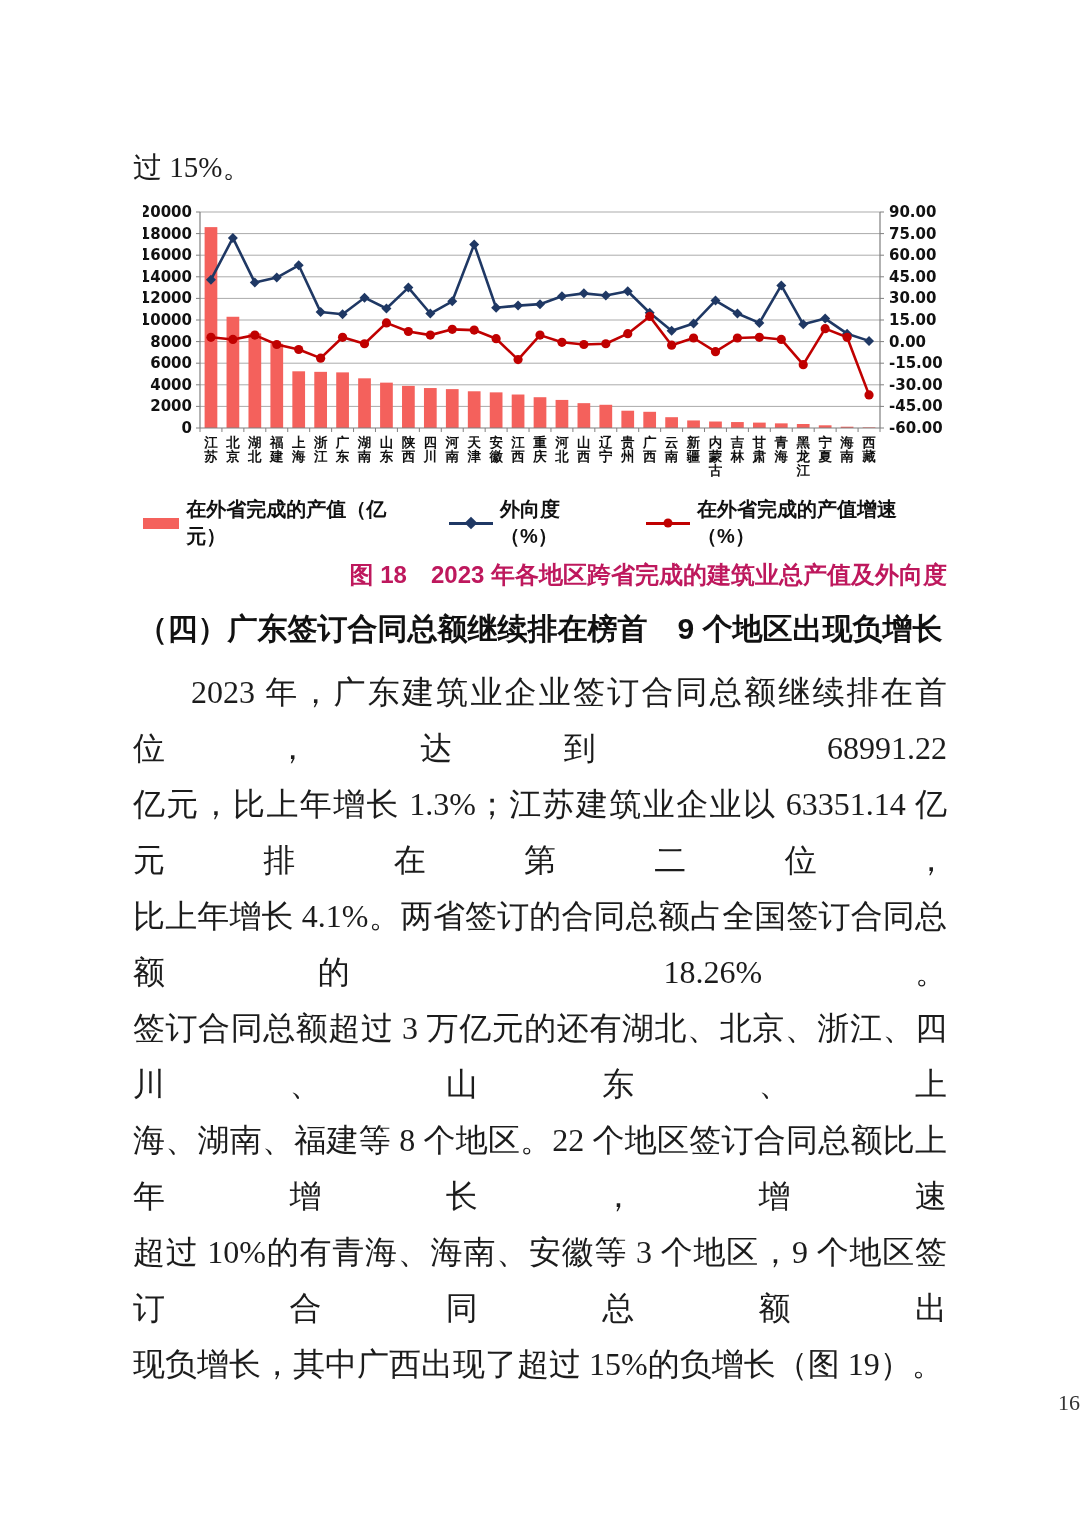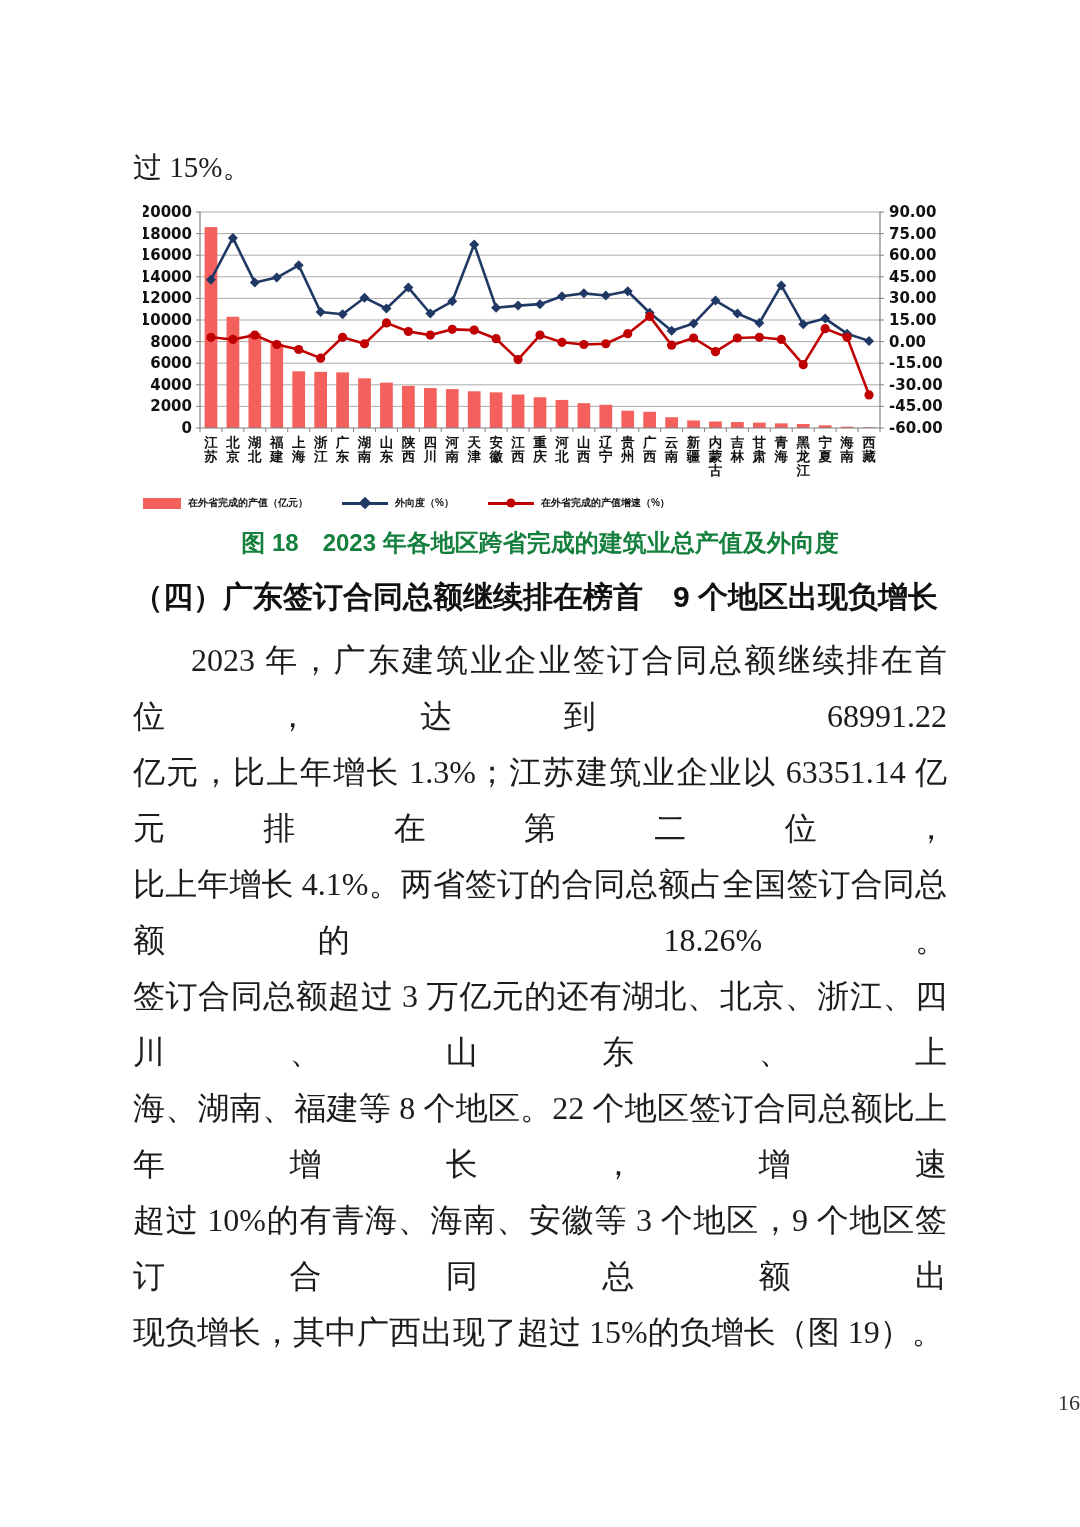--- a/index.html
+++ b/index.html
@@ -16,37 +16,37 @@
   .plainline { text-align:left; }
 
   .chart-figure { margin:0; }
   .chart-wrap { width:800px; margin-left:10px; }
   svg text { font-family:"DejaVu Sans","Liberation Sans",sans-serif; }
 
   .legend {
     width:800px; margin:0 0 0 10px; display:flex; 
     align-items:center; gap:34px;
     font-family:"Liberation Sans","DejaVu Sans",sans-serif;
-    font-weight:bold; font-size:10px; color:#111;
+    font-weight:bold; font-size:20px; color:#111;
   }
   .legend-item { display:flex; align-items:center; gap:7px; }
   .sw-bar { width:38px; height:11px; display:inline-block; }
   .sw-line { width:46px; height:3px; display:inline-block; position:relative; }
   .mk { position:absolute; left:50%; top:50%; width:9px; height:9px;
         transform:translate(-50%,-50%); }
   .mk-diamond { transform:translate(-50%,-50%) rotate(45deg); }
   .mk-circle { border-radius:50%; }
 
   .caption {
-    text-align:center; margin-top:17px;
+    text-align:right; margin-top:9px;
     font-family:"Liberation Sans","DejaVu Sans",sans-serif;
-    font-weight:bold; font-size:24px; color:#15803d;
+    font-weight:bold; font-size:24px; color:#be185d;
   }
   .heading {
-    text-align:left; margin:18px 0 0 0;
+    text-align:center; margin:18px 0 0 0;
     font-family:"Liberation Sans","DejaVu Sans",sans-serif;
     font-weight:bold; font-size:30px; color:#111;
   }
   .para { margin-top:14px; font-size:32px; line-height:56px; }
   .indent { text-indent:58px; }
 
   .page-number {
     position:absolute; top:1390px; left:0; width:100%;
     text-align:right; font-size:22px; color:#333;
   }

